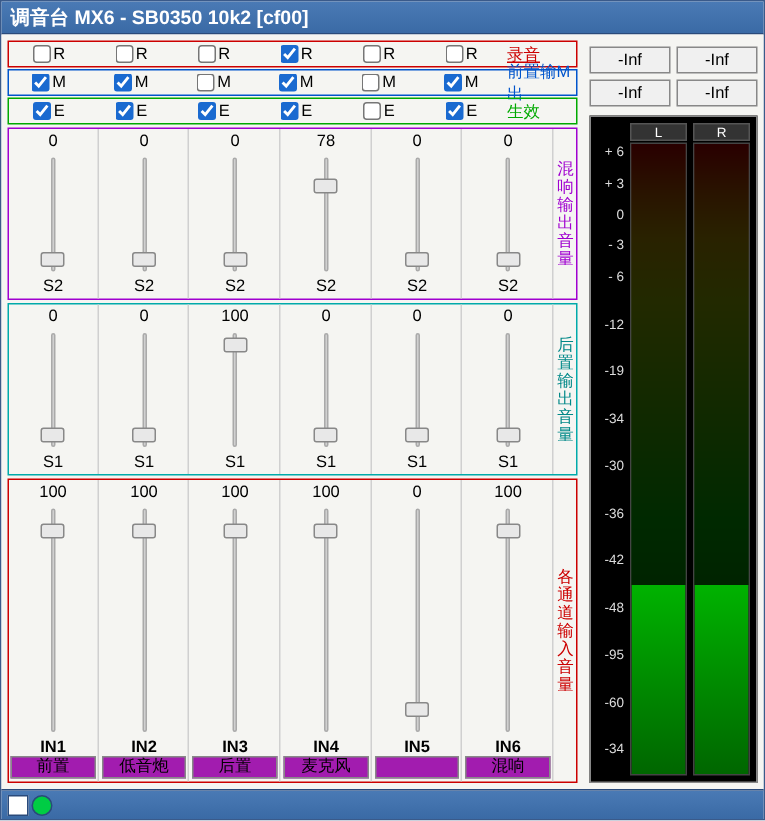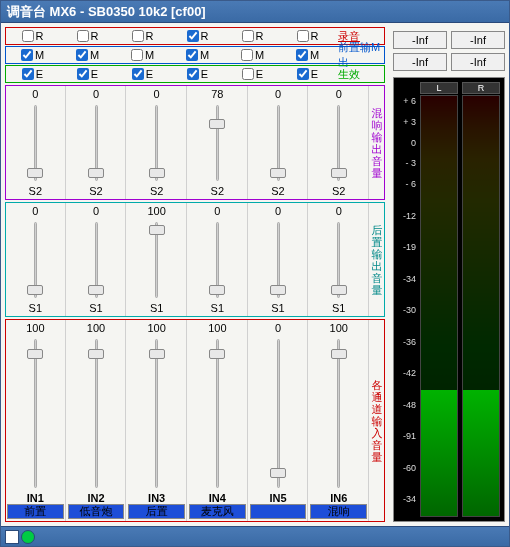--- a/index.html
+++ b/index.html
@@ -27,21 +27,21 @@
 .sliderblock.teal   { border-color: #00aaaa; flex: 0.9; }
 .sliderblock.redb   { border-color: #c00; flex: 1.6; }
 .chan { flex: 1; display: flex; flex-direction: column; align-items: center; border-right: 1px solid #d0d0d0; padding: 2px 1px; }
 .chan:last-child { border-right: none; }
 .num { font-size: 11px; text-align: center; line-height: 13px; }
 .slider { width: 18px; flex: 1; position: relative; display: flex; justify-content: center; margin: 4px 0; }
 .track { width: 3px; height: 100%; background: #d0d0d0; border: 1px solid #aaa; border-radius: 2px; }
 .thumb { position: absolute; left: 50%; transform: translate(-50%,-50%); width: 16px; height: 10px; background: #e8e8e8; border: 1px solid #888; border-radius: 2px; }
 .sendlabel { font-size: 11px; }
 .inlabel { font-size: 11px; font-weight: bold; }
-.belowlabel { font-size: 11px; border: 1px solid #888; background: #1d4ed8; width: 100%; text-align: center; height: 15px; line-height: 13px; overflow: hidden; }
+.belowlabel { font-size: 11px; border: 1px solid #888; background: #a21caf; width: 100%; text-align: center; height: 15px; line-height: 13px; overflow: hidden; }
 .vlabel { width: 14px; display: flex; flex-direction: column; align-items: center; justify-content: center; font-size: 11px; color: #666; line-height: 12px; padding: 0 1px; }
 .sliderblock.purple .vlabel { color: #a000d0; }
 .sliderblock.teal   .vlabel { color: #008888; }
 .sliderblock.redb   .vlabel { color: #c00; }
 
 .rightpanel { width: 120px; padding: 4px; display: flex; flex-direction: column; }
 .rcheck { display: flex; align-items: center; gap: 4px; height: 18px; font-size: 12px; }
 .infrow { display: flex; gap: 4px; margin-top: 4px; }
 .infbtn { flex: 1; height: 18px; border: 1px solid #888; background: #f0f0f0; font-size: 11px; text-align: center; line-height: 16px; }
 .meters { flex: 1; margin-top: 6px; border: 1px solid #888; background: #000; padding: 4px; display: flex; gap: 2px; position: relative; }
@@ -358,21 +358,21 @@
             <span>-34</span>
             <span></span>
             <span>-30</span>
             <span></span>
             <span>-36</span>
             <span></span>
             <span>-42</span>
             <span></span>
             <span>-48</span>
             <span></span>
-            <span>-91</span>
+            <span>-95</span>
             <span></span>
             <span>-60</span>
             <span></span>
             <span>-34</span>
             <span></span>
           </div>
         <div class="meterpair">
           <div class="mcol">
             <div class="mhdr">L</div>
             <div class="mbar dim"></div>

